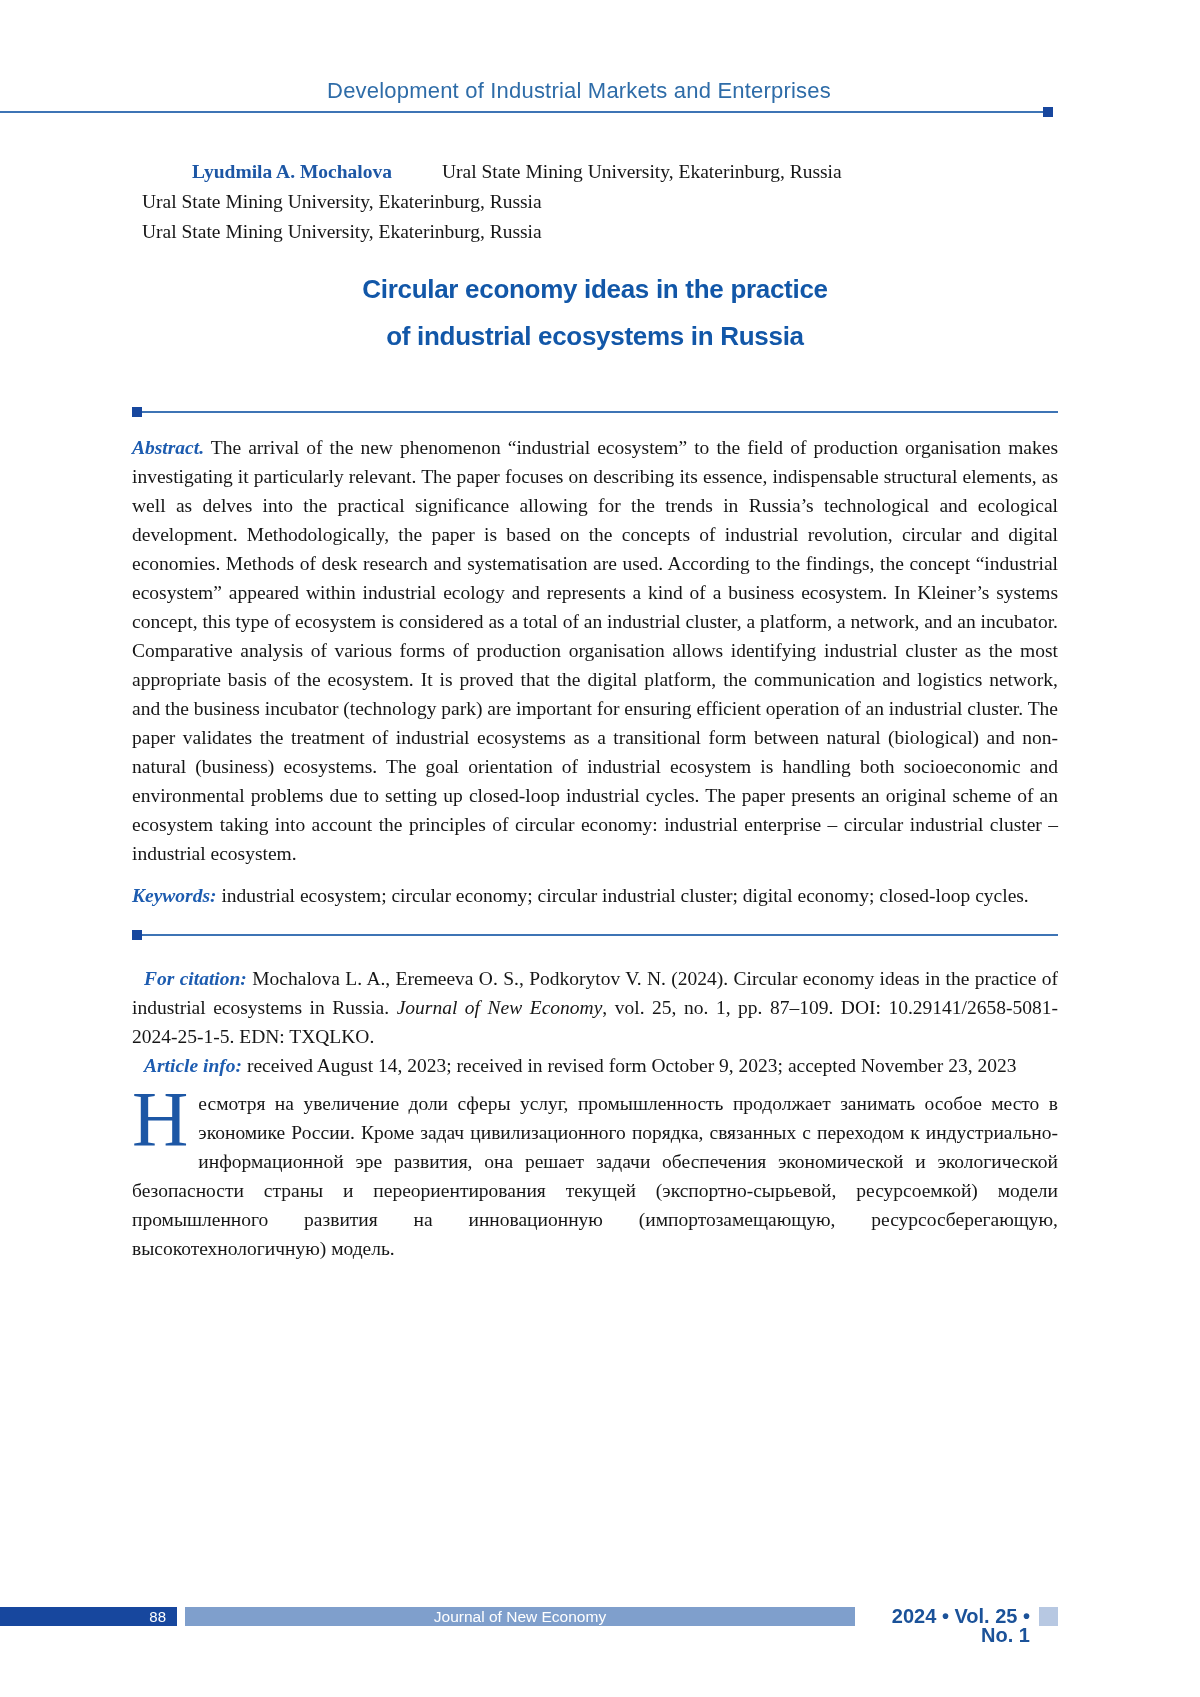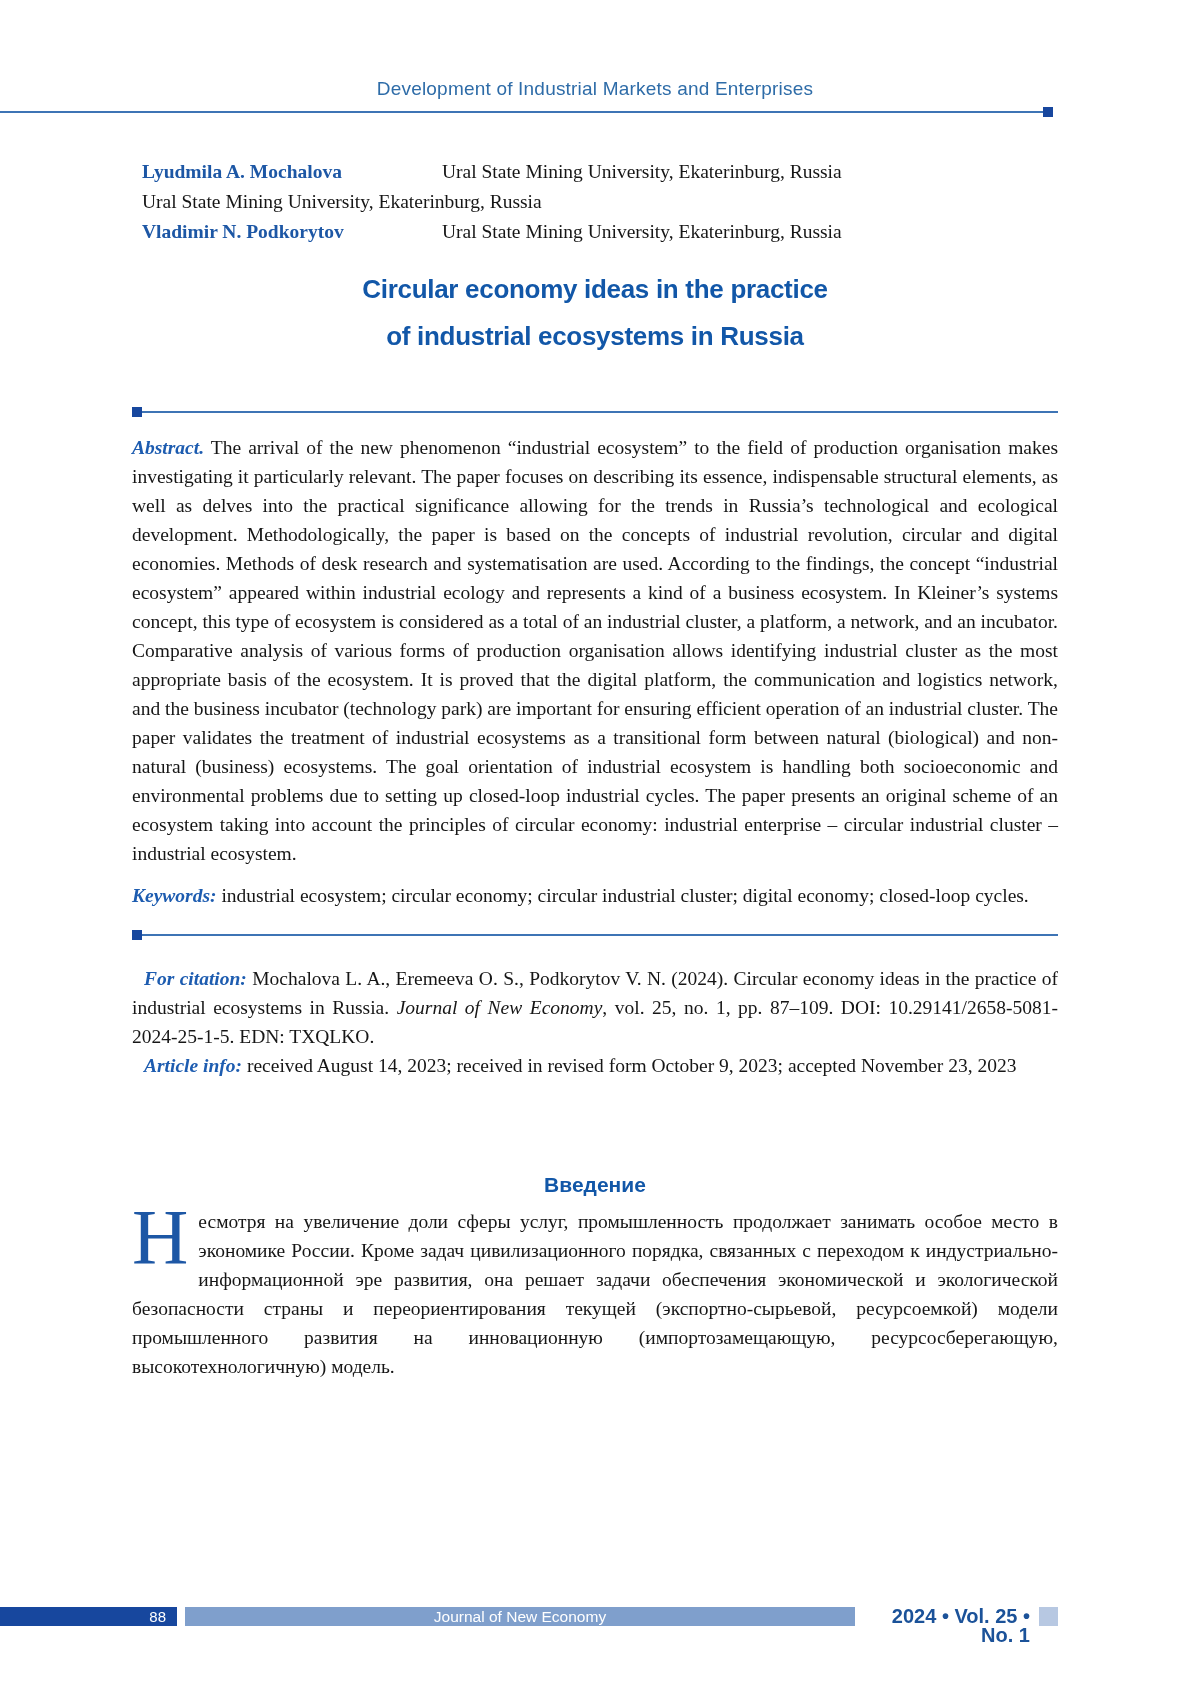--- a/index.html
+++ b/index.html
@@ -3,30 +3,30 @@
 <meta charset="utf-8">
 <style>
   html,body { margin:0; padding:0; background:#ffffff; }
   .page {
     position:relative; width:1200px; height:1697px; margin:0 auto;
     background:#ffffff; overflow:hidden;
     font-family:"Liberation Serif", serif; color:#161616;
   }
   
   .running-head {
-    position:absolute; top:78px; left:132px; width:926px; text-align:center;
-    font-family:"Liberation Sans", sans-serif; font-size:19px; color:#2e6ca8;
+    position:absolute; top:78px; left:116px; width:926px; text-align:center;
+    font-family:"Liberation Sans", sans-serif; font-size:22px; color:#2e6ca8;
     letter-spacing:0.2px;
   }
   .head-rule { position:absolute; left:0; top:111px; width:1048px; height:2px; background:#3e74b5; }
   .head-rule .sq { position:absolute; right:-5px; top:-4px; width:10px; height:10px; background:#17479e; }
 
   
   .authors { position:absolute; left:142px; top:157px; width:926px; font-size:19.5px; }
-  .author-row { display:flex; line-height:30px; }
+  .author-row { display:flex; line-height:30px;text-align:center; }
   .author-name { width:300px; font-weight:700; color:#1d57a5; }
   .author-aff  { color:#161616; }
 
   
   .title {
     position:absolute; left:132px; top:266px; width:926px; text-align:center;
     font-family:"Liberation Sans", sans-serif; font-weight:700; font-size:26px;
     line-height:47px; color:#1257a8; letter-spacing:-0.3px;
   }
 
@@ -88,21 +88,20 @@
 
   <div class="authors">
     <div class="author-row">
       <span class="author-name">Lyudmila A. Mochalova</span>
       <span class="author-aff">Ural State Mining University, Ekaterinburg, Russia</span>
     </div>
     <div class="author-row">
       <span class="author-aff">Ural State Mining University, Ekaterinburg, Russia</span>
     </div>
     <div class="author-row">
-      <span class="author-name">Vladimir N. Podkorytov</span>
       <span class="author-aff">Ural State Mining University, Ekaterinburg, Russia</span>
     </div>
   </div>
 
   <div class="title">
     <div>Circular economy ideas in the practice</div>
     <div>of industrial ecosystems in Russia</div>
   </div>
 
   <div class="rule-abs-top">
@@ -123,21 +122,20 @@
       <span class="rule-sq-left"></span>
     </div>
 
     <p class="para-citation" style="margin-bottom:0;"><span class="label-blue">For citation:</span>
 <span>Mochalova L. A., Eremeeva O. S., Podkorytov V. N. (2024). Circular economy ideas in the practice of industrial ecosystems in Russia.</span>
 <span class="journal-italic">Journal of New Economy</span><span>, vol. 25, no. 1, pp. 87–109. DOI: 10.29141/2658-5081-2024-25-1-5. EDN: TXQLKO.</span></p>
 
     <p class="para-info" style="margin:0;"><span class="label-blue">Article info:</span>
 <span>received August 14, 2023; received in revised form October 9, 2023; accepted November 23, 2023</span></p>
 
-    <div class="intro-heading">Введение</div>
 
     <p class="para-intro" style="margin-bottom:0;"><span class="dropcap">Н</span><span>есмотря на увеличение доли сферы услуг, промышленность продолжает занимать особое место в экономике России. Кроме задач цивилизационного порядка, связанных с переходом к индустриально-информационной эре развития, она решает задачи обеспечения экономической и экологической безопасности страны и переориентирования текущей (экспортно-сырьевой, ресурсоемкой) модели промышленного развития на инновационную (импортозамещающую, ресурсосберегающую, высокотехнологичную) модель.</span></p>
 
   </div>
 
   <div class="footer-page-bar">88</div>
   <div class="footer-journal-bar">Journal of New Economy</div>
   <div class="footer-issue">2024 • Vol. 25 • No. 1</div>
   <div class="footer-square"></div>
 

